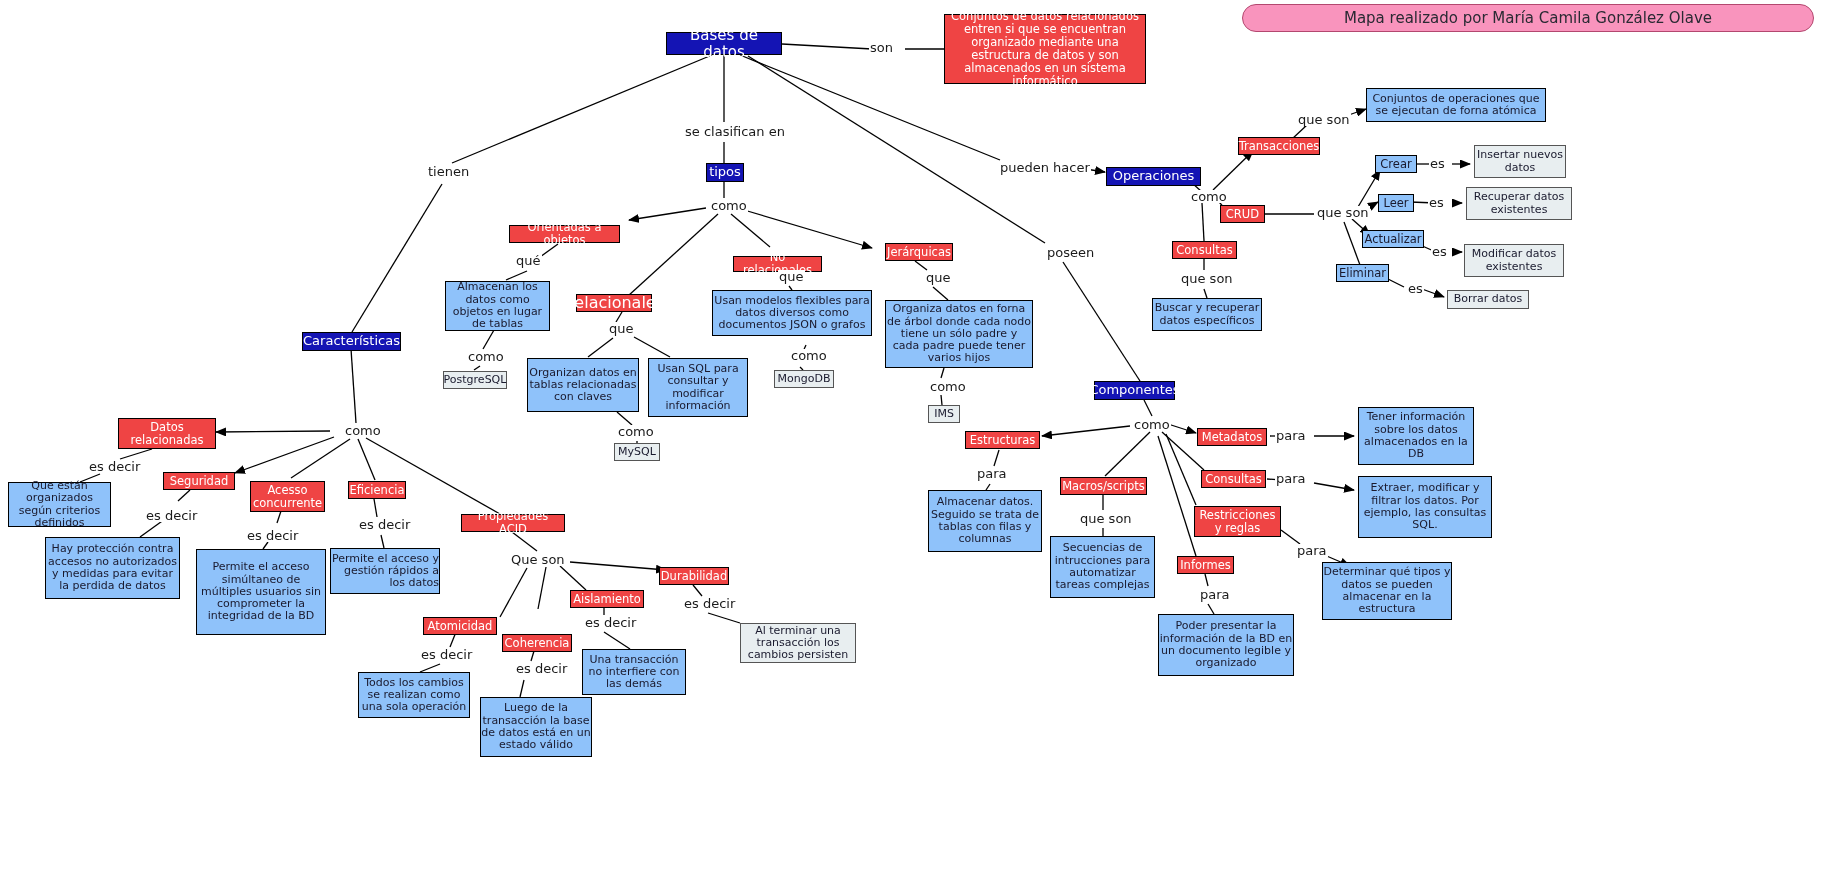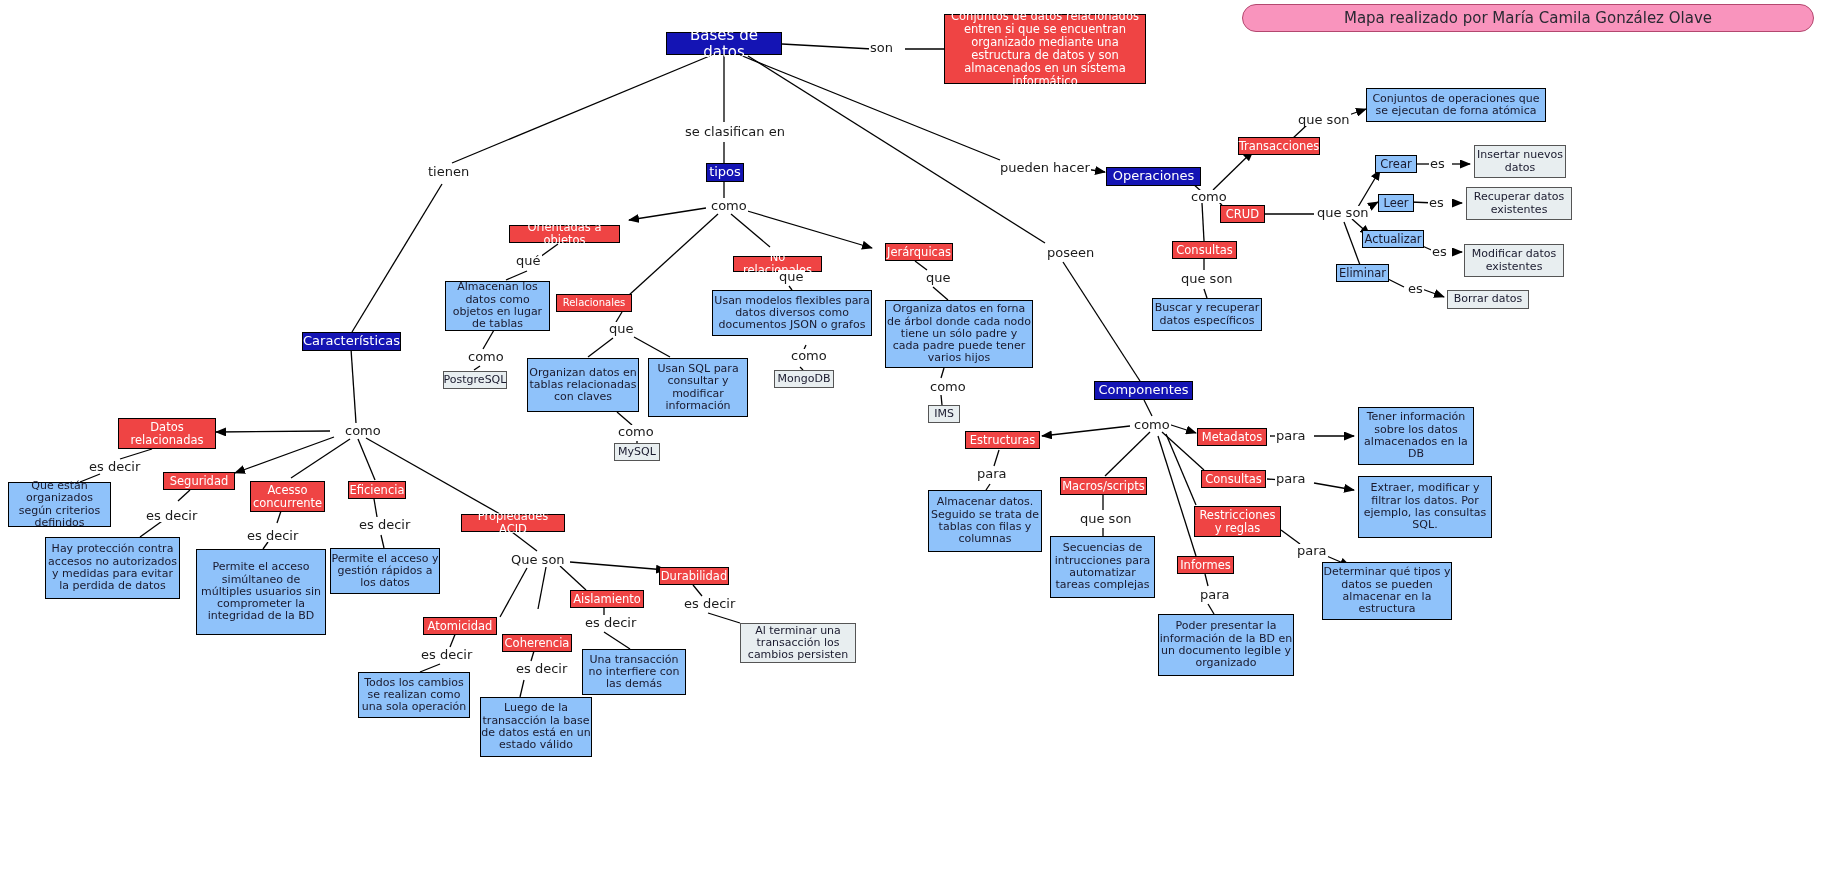--- a/index.html
+++ b/index.html
@@ -174,27 +174,27 @@
   <div class="node n-dark" style="left:666px;top:32px;width:116px;height:23px;font-size:15px;">Bases de datos</div>
 
   <div class="node n-mid" style="left:944px;top:14px;width:202px;height:70px;font-size:11.5px;padding:2px;">Conjuntos de datos relacionados entren si que se encuentran organizado mediante una estructura de datos y son almacenados en un sistema informático</div>
 
   <div class="node n-dark" style="left:706px;top:163px;width:38px;height:19px;font-size:13px;">tipos</div>
 
   <div class="node n-dark" style="left:302px;top:332px;width:99px;height:19px;font-size:13px;">Características</div>
 
   <div class="node n-dark" style="left:1106px;top:167px;width:95px;height:19px;font-size:13px;">Operaciones</div>
 
-  <div class="node n-dark" style="left:1094px;top:381px;width:99px;height:19px;font-size:13px;">Componentes</div>
+  <div class="node n-dark" style="left:1094px;top:381px;width:81px;height:19px;font-size:13px;">Componentes</div>
 
   <div class="node n-mid" style="left:509px;top:225px;width:111px;height:18px;font-size:11.5px;">Orientadas a objetos</div>
   <div class="node n-light" style="left:445px;top:281px;width:105px;height:50px;font-size:11px;">Almacenan los datos como objetos en lugar de tablas</div>
   <div class="node n-pale" style="left:443px;top:371px;width:64px;height:18px;font-size:11px;">PostgreSQL</div>
 
-  <div class="node n-mid" style="left:556px;top:294px;width:76px;height:18px;font-size:10px;">Relacionales</div>
+  <div class="node n-mid" style="left:576px;top:294px;width:76px;height:18px;font-size:16px;">Relacionales</div>
   <div class="node n-light" style="left:527px;top:358px;width:112px;height:54px;font-size:11px;">Organizan datos en tablas relacionadas con claves</div>
   <div class="node n-light" style="left:648px;top:358px;width:100px;height:59px;font-size:11px;">Usan SQL para consultar y modificar información</div>
   <div class="node n-pale" style="left:614px;top:443px;width:46px;height:18px;font-size:11px;">MySQL</div>
 
   <div class="node n-mid" style="left:733px;top:256px;width:89px;height:16px;font-size:11.5px;">No relacionales</div>
   <div class="node n-light" style="left:712px;top:290px;width:160px;height:46px;font-size:11px;">Usan modelos flexibles para datos diversos como documentos JSON o grafos</div>
   <div class="node n-pale" style="left:774px;top:370px;width:60px;height:18px;font-size:11px;">MongoDB</div>
 
   <div class="node n-mid" style="left:885px;top:243px;width:68px;height:18px;font-size:11.5px;">Jerárquicas</div>
   <div class="node n-light" style="left:885px;top:300px;width:148px;height:68px;font-size:11px;">Organiza datos en forna de árbol donde cada nodo tiene un sólo padre y cada padre puede tener varios hijos</div>
@@ -203,21 +203,21 @@
   <div class="node n-mid" style="left:118px;top:418px;width:98px;height:31px;font-size:11.5px;">Datos relacionadas</div>
   <div class="node n-light" style="left:8px;top:482px;width:103px;height:45px;font-size:11px;">Que están organizados según criterios definidos</div>
 
   <div class="node n-mid" style="left:163px;top:472px;width:72px;height:18px;font-size:11.5px;">Seguridad</div>
   <div class="node n-light" style="left:45px;top:537px;width:135px;height:62px;font-size:11px;">Hay protección contra accesos no autorizados y medidas para evitar la perdida de datos</div>
 
   <div class="node n-mid" style="left:250px;top:481px;width:75px;height:31px;font-size:11.5px;">Acesso concurrente</div>
   <div class="node n-light" style="left:196px;top:549px;width:130px;height:86px;font-size:11px;">Permite el acceso simúltaneo de múltiples usuarios sin comprometer la integridad de la BD</div>
 
   <div class="node n-mid" style="left:348px;top:481px;width:58px;height:18px;font-size:11.5px;">Eficiencia</div>
-  <div class="node n-light" style="left:330px;top:548px;width:110px;height:46px;font-size:11px;">Permite el acceso y gestión rápidos a los datos</div>
+  <div class="node n-light" style="left:330px;top:548px;width:110px;height:46px;font-size:11px;text-align:right;">Permite el acceso y gestión rápidos a los datos</div>
 
   <div class="node n-mid" style="left:461px;top:514px;width:104px;height:18px;font-size:11.5px;">Propiedades ACID</div>
 
   <div class="node n-mid" style="left:423px;top:617px;width:74px;height:18px;font-size:11.5px;">Atomicidad</div>
   <div class="node n-light" style="left:358px;top:672px;width:112px;height:46px;font-size:11px;">Todos los cambios se realizan como una sola operación</div>
 
   <div class="node n-mid" style="left:502px;top:634px;width:70px;height:18px;font-size:11.5px;">Coherencia</div>
   <div class="node n-light" style="left:480px;top:697px;width:112px;height:60px;font-size:11px;">Luego de la transacción la base de datos está en un estado válido</div>
 
   <div class="node n-mid" style="left:570px;top:590px;width:74px;height:18px;font-size:11.5px;">Aislamiento</div>

